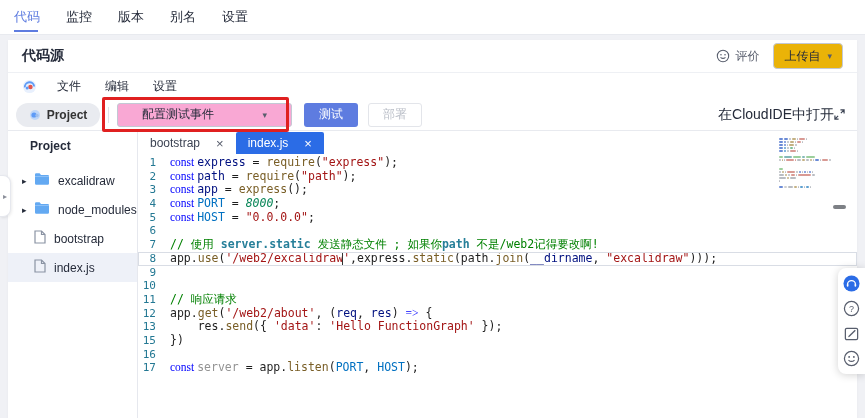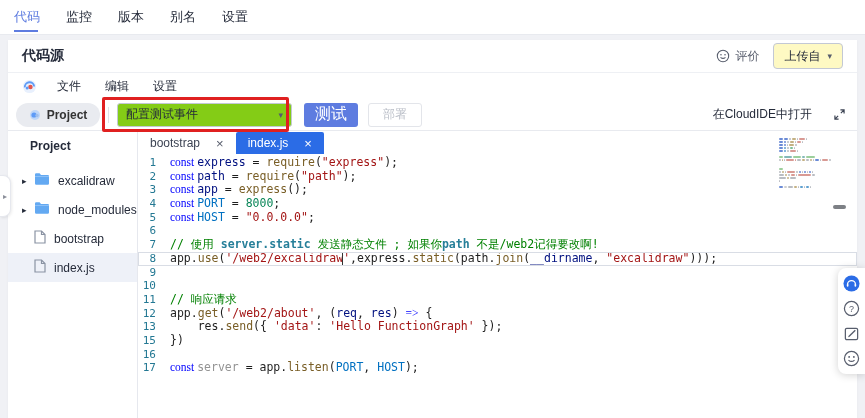--- a/index.html
+++ b/index.html
@@ -18,44 +18,44 @@
     bottom:3px; height:2px; background:#5e7ce0; }
   
   .card { position:absolute; left:8px; right:8px; top:40px; bottom:0;
     background:#fff; box-shadow:0 1px 3px rgba(0,0,0,.04); }
   .card-header { height:33px; display:flex; align-items:center; padding:0 14px;
     border-bottom:1px solid #eef0f4; }
   .page-title { font-size:14px; font-weight:bold; color:#252b3a; }
   .header-right { margin-left:auto; display:flex; align-items:center; gap:14px; }
   .rate { display:flex; align-items:center; gap:5px; color:#575d6c; cursor:pointer; }
   .btn-outline { height:26px; padding:0 10px; border:1px solid #c3c8d4; border-radius:4px;
-    background:#fef9c3; color:#252b3a; font-size:12px; display:flex; align-items:center;
+    background:#eab308; color:#252b3a; font-size:12px; display:flex; align-items:center;
     gap:7px; cursor:pointer; }
   .caret { font-size:9px; color:#575d6c; }
   
   .menubar { height:26px; display:flex; align-items:center; padding-left:14px; gap:10px; }
   .menu-items { display:flex; gap:24px; margin-left:10px; }
   .menu-item { font-size:12px; color:#252b3a; cursor:pointer; }
   
   .toolbar { height:32px; display:flex; align-items:center; padding:0 10px 0 8px;
     border-bottom:1px solid #e8eaef; }
   .project-pill { height:24px; width:84px; background:#e9ebf0; border-radius:13px;
     display:flex; align-items:center; justify-content:center; gap:6px;
     font-weight:bold; font-size:12px; color:#333; cursor:pointer; }
   .v-div { width:1px; height:16px; background:#e0e2e8; margin:0 6px 0 8px; }
   .event-select { width:175px; height:24px; border:1px solid #c3c8d4; border-radius:3px;
-    background:#84cc16; display:flex; align-items:center; padding:0 8px; margin-left:2px;
+    background:#f9a8d4; display:flex; align-items:center; padding:0 24px; margin-left:2px;
     cursor:pointer; font-size:12px; color:#252b3a; }
   .event-select .caret { margin-left:auto; }
   .btn-primary { height:24px; width:54px; margin-left:12px; background:#5e7ce0;
-    color:#fff; border:none; border-radius:3px; font-size:16px; cursor:pointer; }
+    color:#fff; border:none; border-radius:3px; font-size:12px; cursor:pointer; }
   .btn-disabled { height:24px; width:54px; margin-left:10px; background:#fff;
     color:#bcc0c9; border:1px solid #e3e5ea; border-radius:3px; font-size:12px; }
-  .open-ide { margin-left:auto; display:flex; align-items:center; gap:22px;
-    color:#252b3a; font-size:12px; cursor:pointer; padding-right:2px; }
+  .open-ide { margin-left:auto; display:flex; align-items:center; gap:0;
+    color:#252b3a; font-size:14px; cursor:pointer; padding-right:2px; }
   
   .workspace { position:absolute; top:92px; left:0; right:0; bottom:0; display:flex; }
   .sidebar { width:130px; border-right:1px solid #e6e8ee; background:#fff; }
   .sidebar-title { font-weight:bold; font-size:12px; color:#252b3a;
     padding:7px 0 0 22px; height:24px; }
   .tree { margin-top:10px; }
   .tree-row { height:29px; display:flex; align-items:center; font-size:12px;
     color:#252b3a; cursor:pointer; padding-left:14px; }
   .tree-row.selected { background:#eef1f8; }
   .tw { width:12px; font-size:9px; color:#252b3a; flex:none; }
@@ -68,21 +68,21 @@
   .etab .x { font-size:13px; color:#575d6c; line-height:1; }
   .etab.active { background:#2b6ce6; color:#fff; border-radius:2px 2px 0 0; }
   .etab.active .x { color:#fff; }
   .codearea { position:relative; padding-top:2px;
     font-family:"DejaVu Sans Mono","Liberation Mono",monospace; font-size:11.5px; }
   .code-line { display:flex; height:13.7px; line-height:13.7px; white-space:pre; }
   .code-line .ln { width:32px; text-align:right; padding-right:14px; color:#237893;
     flex:none; font-size:11px; }
   .code-line.current { outline:1px solid #d9dde5; outline-offset:-1px; }
   .c-kw { color:#0000ff;font-family:Liberation Serif, serif; } .c-var { color:#001080; } .c-const { color:#0070c1; }
-  .c-num { color:#098658; } .c-str { color:#a31515; } .c-fn { color:#795e26; }
+  .c-num { color:#098658;font-style:italic; } .c-str { color:#a31515; } .c-fn { color:#795e26; }
   .c-cm { color:#008000; } .c-cmc { color:#267f99; font-weight:bold; }
   .c-pl { color:#1e1e1e; } .c-gray { color:#949494; }
   .cursor { border-left:1.5px solid #333; margin-left:-1px; }
   .minimap { position:absolute; top:6px; right:26px; width:52px; }
   .mm-line { height:2px; margin-bottom:1px; display:flex; gap:1px; }
   .mm-seg { height:2px; border-radius:1px; }
   .scroll-dash { position:absolute; top:73px; right:11px; width:13px; height:4px;
     background:#7d8085; border-radius:2px; }
   
   .annotation-box { position:absolute; left:102px; top:97px; width:187px; height:35px;

